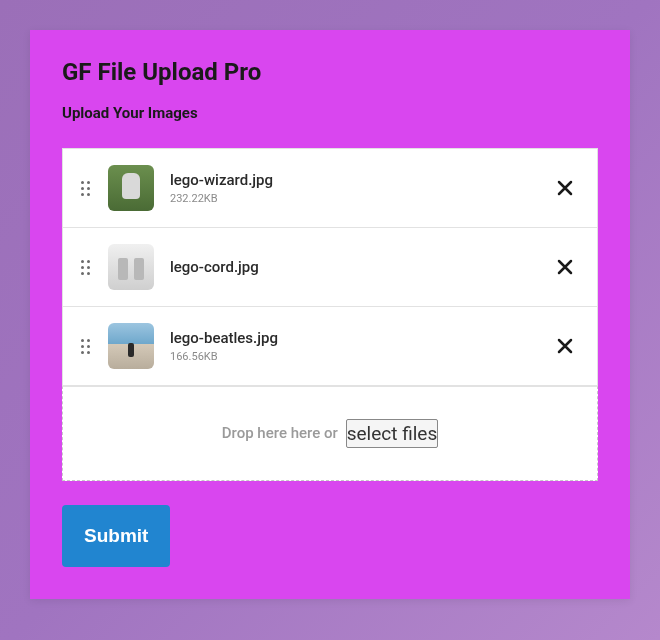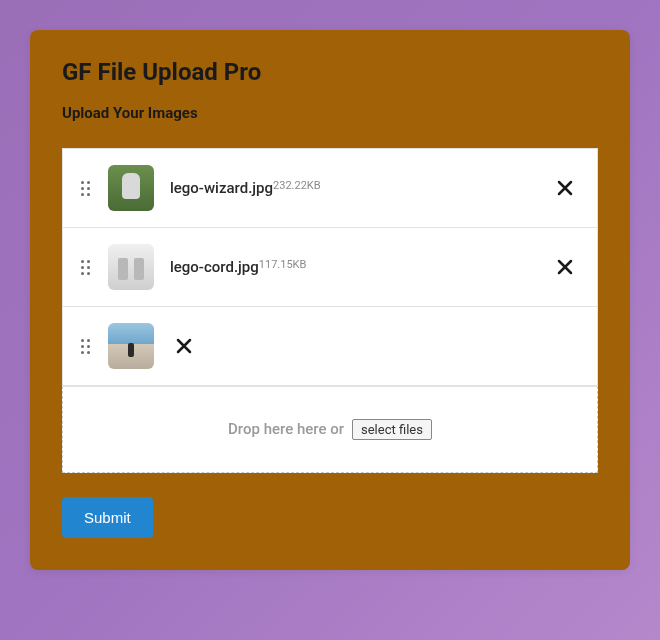--- a/index.html
+++ b/index.html
@@ -11,22 +11,22 @@
       font-family: -apple-system, BlinkMacSystemFont, "Segoe UI", Roboto, Helvetica, Arial, sans-serif;
       background: linear-gradient(135deg, #9b6fb8 0%, #a074c0 50%, #b588cc 100%);
       width: 660px;
       height: 640px;
       padding: 30px;
       display: flex;
       align-items: flex-start;
       justify-content: center;
     }
     .card {
-      background: #a16207;
-      border-radius: 8px;
+      background: #d946ef;
+      border-radius: 0;
       width: 600px;
       padding: 28px 32px 32px 32px;
       box-shadow: 0 2px 8px rgba(0,0,0,0.08);
     }
     .title {
       font-size: 24px;
       font-weight: 700;
       color: #1a1a1a;
       margin-bottom: 18px;
     }
@@ -107,20 +107,21 @@
       content: "";
       position: absolute;
       left: 20px; top: 20px;
       width: 6px; height: 14px;
       background: #2a2a2a;
       border-radius: 2px;
     }
     .file-meta {
       flex: 1;
       display: flex;
+      flex-direction: column;
     }
     .file-name {
       font-size: 15px;
       color: #2a2a2a;
       font-weight: 500;
       line-height: 1.4;
     }
     .file-size {
       font-size: 11px;
       color: #8a8a8a;
@@ -147,38 +148,38 @@
       background: #fff;
       margin-bottom: 24px;
     }
     .drop-text {
       color: #9a9a9a;
       font-size: 15px;
       font-weight: 500;
     }
     .select-files-btn {
       display: inline-block;
-      font-size: 13px;
+      font-size: 19px;
       color: #333;
       border: 1px solid #888;
       background: #f5f5f5;
-      padding: 2px 8px;
+      padding: 2px 0;
       border-radius: 2px;
       margin-left: 4px;
       cursor: pointer;
       vertical-align: middle;
     }
     .submit-btn {
       background: #2185d0;
       color: #fff;
       border: none;
       border-radius: 4px;
-      padding: 12px 22px;
-      font-size: 15px;
-      font-weight: 400;
+      padding: 20px 22px;
+      font-size: 19px;
+      font-weight: 700;
       cursor: pointer;
     }
   </style>
 </head>
 <body>
 
 <div class="card">
   <h1 class="title">GF File Upload Pro</h1>
   <div class="label">Upload Your Images</div>
 
@@ -210,39 +211,42 @@
         <span></span>
           <span></span>
           <span></span>
           <span></span>
           <span></span>
           <span></span>
       </div>
       <div class="thumb thumb-2"></div>
       <div class="file-meta">
         <span class="file-name">lego-cord.jpg</span>
-        <span class="file-size">117.15KB</span>
       </div>
       <button class="remove-btn">
         <svg viewBox="0 0 16 16">
             <path d="M2 2 L14 14 M14 2 L2 14" stroke="#1a1a1a" stroke-width="2.5" stroke-linecap="round"></path>
           </svg>
       </button>
     </div>
 
     <div class="file-row">
       <div class="drag-handle">
         <span></span>
           <span></span>
           <span></span>
           <span></span>
           <span></span>
           <span></span>
       </div>
       <div class="thumb thumb-3"></div>
+      <div class="file-meta">
+        <span class="file-name">lego-beatles.jpg</span>
+        <span class="file-size">166.56KB</span>
+      </div>
       <button class="remove-btn">
         <svg viewBox="0 0 16 16">
             <path d="M2 2 L14 14 M14 2 L2 14" stroke="#1a1a1a" stroke-width="2.5" stroke-linecap="round"></path>
           </svg>
       </button>
     </div>
 
   </div>
 
   <div class="drop-zone">

